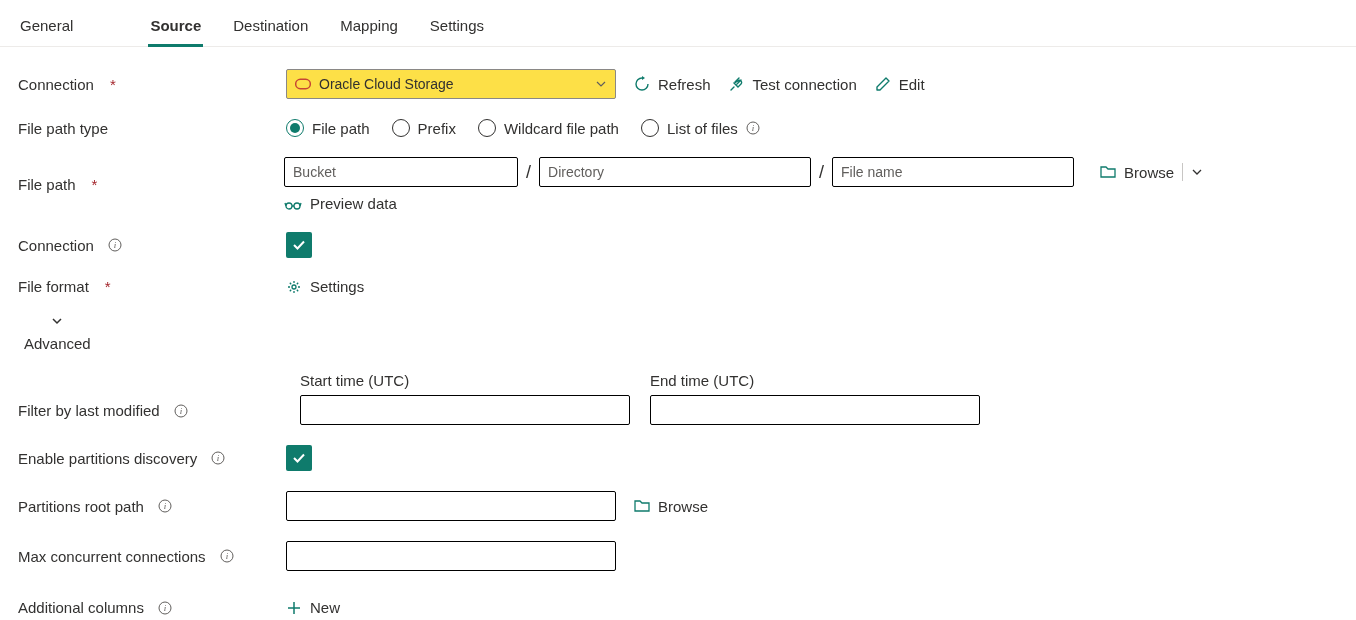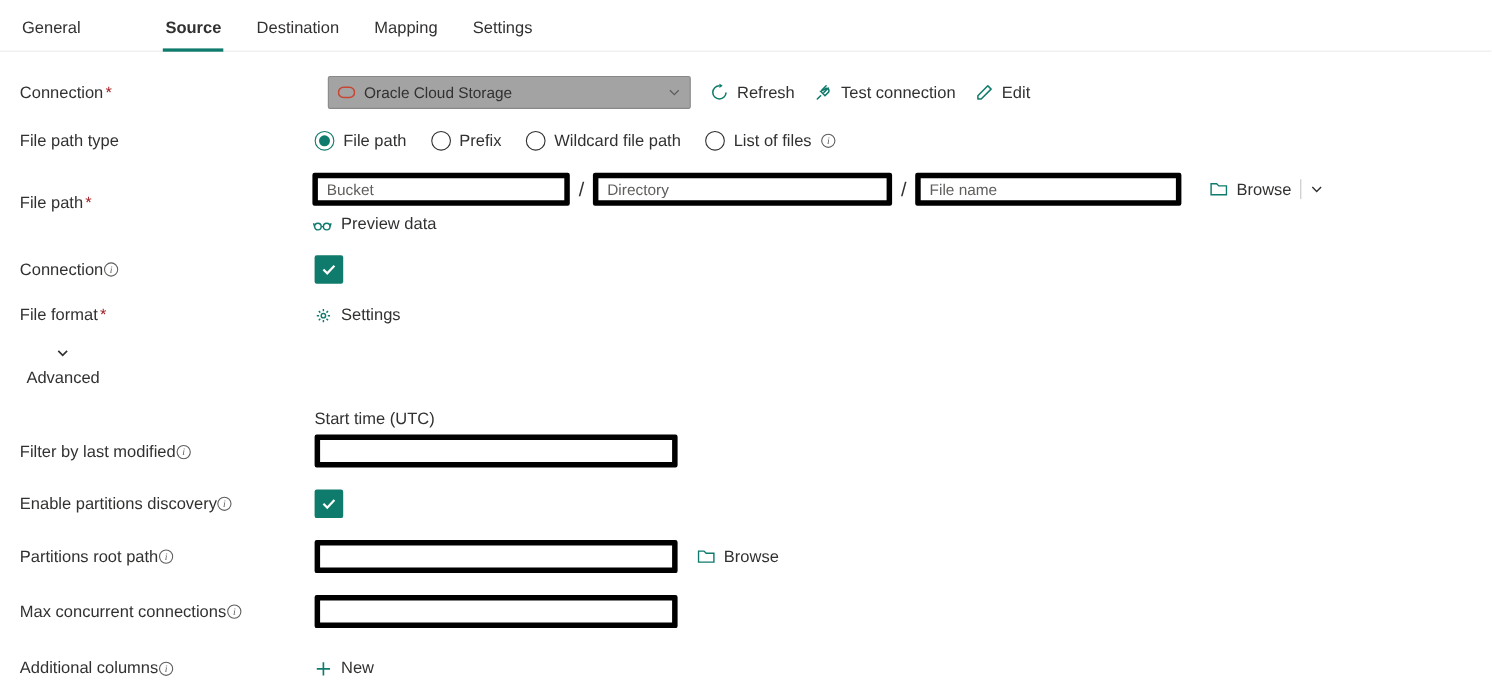--- a/index.html
+++ b/index.html
@@ -37,21 +37,21 @@
   }
   .form-row {
     display: flex;
     align-items: center;
     margin-bottom: 20px;
   }
   .label-cell {
     width: 268px;
     display: flex;
     align-items: center;
-    gap: 0;
+    gap: 14px;
     font-size: 15px;
   }
   .required { color: #a4262c; margin-left: 2px; }
   .info-icon {
     display: inline-flex;
     align-items: center;
     justify-content: center;
   }
   .ctrl-cell {
     display: flex;
@@ -60,28 +60,27 @@
     flex-wrap: wrap;
   }
   .dropdown {
     display: flex;
     align-items: center;
     justify-content: space-between;
     border: 1px solid #8a8886;
     border-radius: 2px;
     height: 30px;
     padding: 0 8px;
-    background: #a3a3a3;
+    background: #fde047;
     cursor: pointer;
     font-size: 14px;
-    margin-left: 12px;
   }
   .dropdown .dd-content { display: flex; align-items: center; gap: 8px; }
   .input-text {
-    border: 5px solid #000000;
+    border: 1px solid #000000;
     border-radius: 2px;
     height: 30px;
     padding: 0 8px;
     font-size: 14px;
     font-family: inherit;
     color: #323130;
     background: #fff;
   }
   .input-text::placeholder { color: #605e5c; }
   .action-link {
@@ -123,21 +122,21 @@
   }
   .advanced-toggle {
     display: inline-flex;
     align-items: center;
     gap: 8px;
     cursor: pointer;
     font-size: 15px;
     margin-left: 6px;
     flex-direction: column;
   }
-  .filter-row .ctrl-cell { align-items: flex-end; gap: 20px; }
+  .filter-row .ctrl-cell { align-items: flex-end; gap: 20px; margin-left: 14px; }
   .field-col { display: flex; flex-direction: column; gap: 6px; }
   .field-col .col-label { font-size: 15px; }
   .vsep {
     width: 1px;
     height: 18px;
     background: #c8c6c4;
   }
   .teal-stroke { stroke: #0f7b6c; }
   .teal-fill { fill: #0f7b6c; }
 </style>
@@ -313,20 +312,24 @@
             <circle cx="7" cy="7" r="6" fill="none" stroke="#605e5c" stroke-width="1"></circle>
             <text x="7" y="10" text-anchor="middle" font-size="9" fill="#605e5c" font-family="serif" font-style="italic">i</text>
           </svg>
       </span>
     </div>
     <div class="ctrl-cell">
       <div class="field-col">
         <span class="col-label">Start time (UTC)</span>
         <input class="input-text" style="width: 330px;">
       </div>
+      <div class="field-col">
+        <span class="col-label">End time (UTC)</span>
+        <input class="input-text" style="width: 330px;">
+      </div>
     </div>
   </div>
 
   <div class="form-row">
     <div class="label-cell">
       <span>Enable partitions discovery</span>
       <span class="info-icon">
         <svg width="14" height="14" viewBox="0 0 14 14">
             <circle cx="7" cy="7" r="6" fill="none" stroke="#605e5c" stroke-width="1"></circle>
             <text x="7" y="10" text-anchor="middle" font-size="9" fill="#605e5c" font-family="serif" font-style="italic">i</text>

